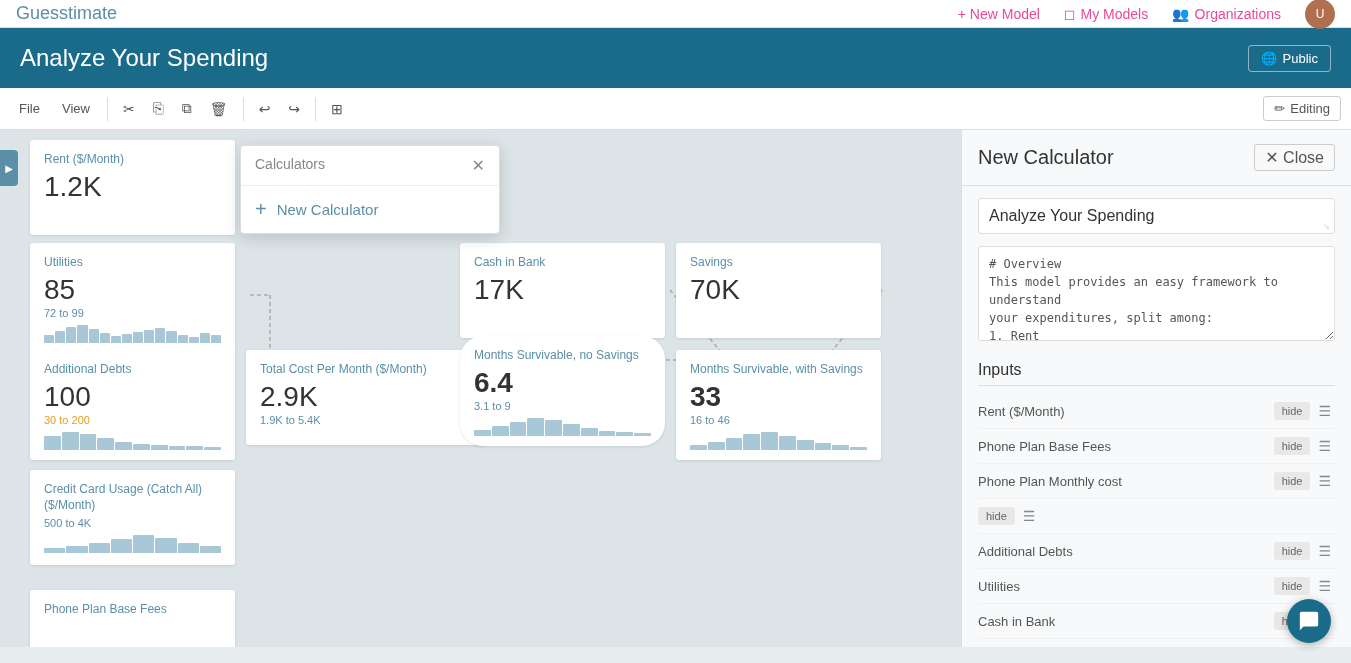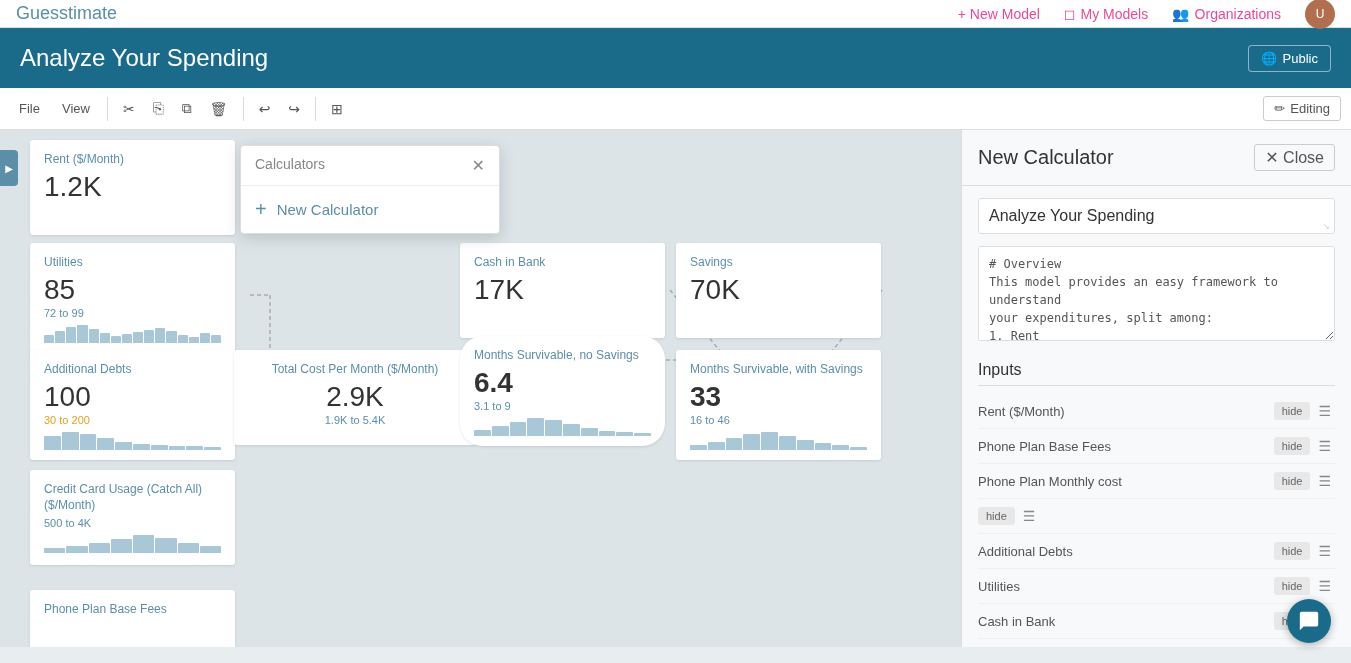--- a/index.html
+++ b/index.html
@@ -487,21 +487,21 @@
             <div class="chart-bar" style="height:12px;"></div>
           <div class="chart-bar" style="height:8px;"></div>
             <div class="chart-bar" style="height:6px;"></div>
           <div class="chart-bar" style="height:5px;"></div>
             <div class="chart-bar" style="height:4px;"></div>
           <div class="chart-bar" style="height:4px;"></div>
             <div class="chart-bar" style="height:3px;"></div>
         </div>
       </div>
 
-      <div class="card" style="position:absolute; top:210px; left:204px; width:242px;text-align:center;">
+      <div class="card" style="position:absolute; top:210px; left:216px; width:242px;">
         <div class="card-label">Total Cost Per Month ($/Month)</div>
         <div class="card-value">2.9K</div>
         <div class="card-range blue">1.9K to 5.4K</div>
       </div>
 
       <div class="card" style="position:absolute; top:196px; left:430px; width:205px;border-radius:23px;">
         <div class="card-label">Months Survivable, no Savings</div>
         <div class="card-value" style="font-weight:600;">6.4</div>
         <div class="card-range blue">3.1 to 9</div>
         <div class="card-chart">

